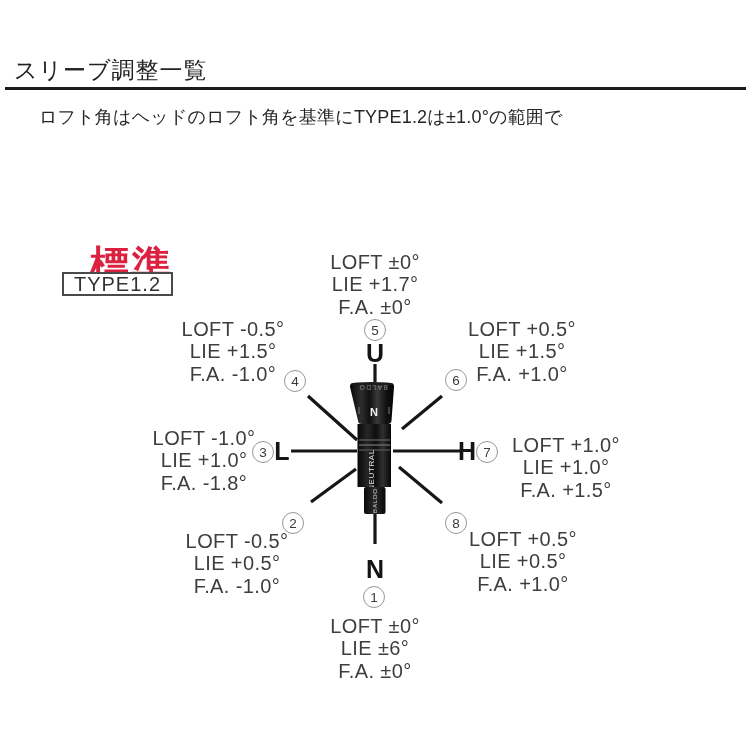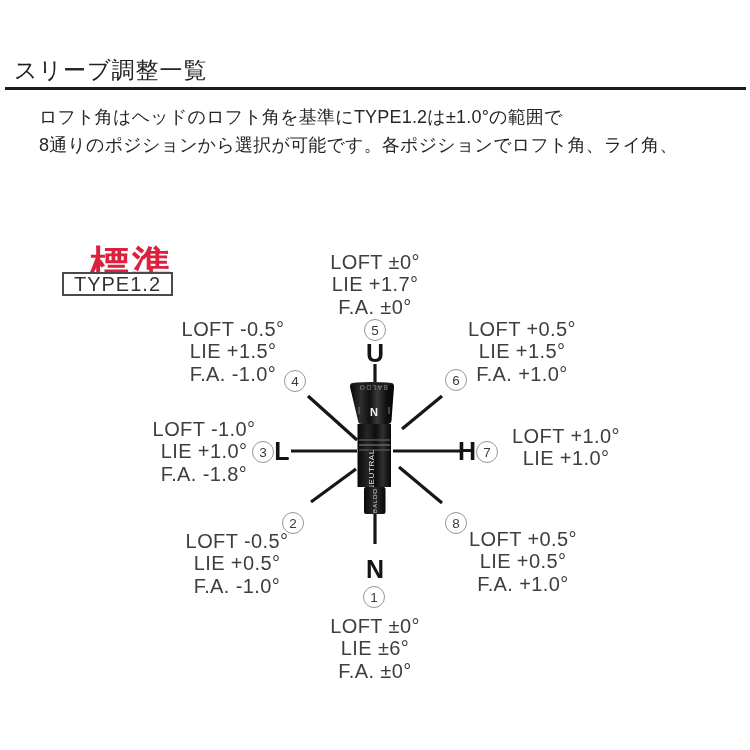--- a/index.html
+++ b/index.html
@@ -46,21 +46,20 @@
   }
 </style>
 </head>
 <body>
 
 <h1 class="page-title">スリーブ調整一覧</h1>
 <div class="title-rule"></div>
 
 <div class="intro">
   <div>ロフト角はヘッドのロフト角を基準にTYPE1.2は±1.0°の範囲で</div>
-  <div>8通りのポジションから選択が可能です。各ポジションでロフト角、ライ角、</div>
 </div>
 
 <div class="std-label">標準</div>
 <div class="type-box">TYPE1.2</div>
 
 <svg class="spokes-svg" width="250" height="250" viewBox="250 330 250 250">
   <defs>
     <linearGradient id="gradTop" x1="0" y1="0" x2="1" y2="0">
       <stop offset="0" stop-color="#060606"></stop>
       <stop offset="0.25" stop-color="#2e2e2e"></stop>
@@ -121,28 +120,29 @@
 <div class="vblock" style="left:233px;top:318px">
   <div>LOFT -0.5°</div>
   <div>LIE +1.5°</div>
   <div>F.A. -1.0°</div>
 </div>
 <div class="vblock" style="left:522px;top:318px">
   <div>LOFT +0.5°</div>
   <div>LIE +1.5°</div>
   <div>F.A. +1.0°</div>
 </div>
-<div class="vblock" style="left:204px;top:418px">
+<div class="vblock" style="left:204px;top:427px">
   <div>LOFT -1.0°</div>
   <div>LIE +1.0°</div>
   <div>F.A. -1.8°</div>
 </div>
-<div class="vblock" style="left:566px;top:425px">
+<div class="vblock" style="left:566px;top:434px">
   <div>LOFT +1.0°</div>
   <div>LIE +1.0°</div>
+  <div>F.A. +1.5°</div>
 </div>
 <div class="vblock" style="left:237px;top:530px">
   <div>LOFT -0.5°</div>
   <div>LIE +0.5°</div>
   <div>F.A. -1.0°</div>
 </div>
 <div class="vblock" style="left:523px;top:528px">
   <div>LOFT +0.5°</div>
   <div>LIE +0.5°</div>
   <div>F.A. +1.0°</div>

